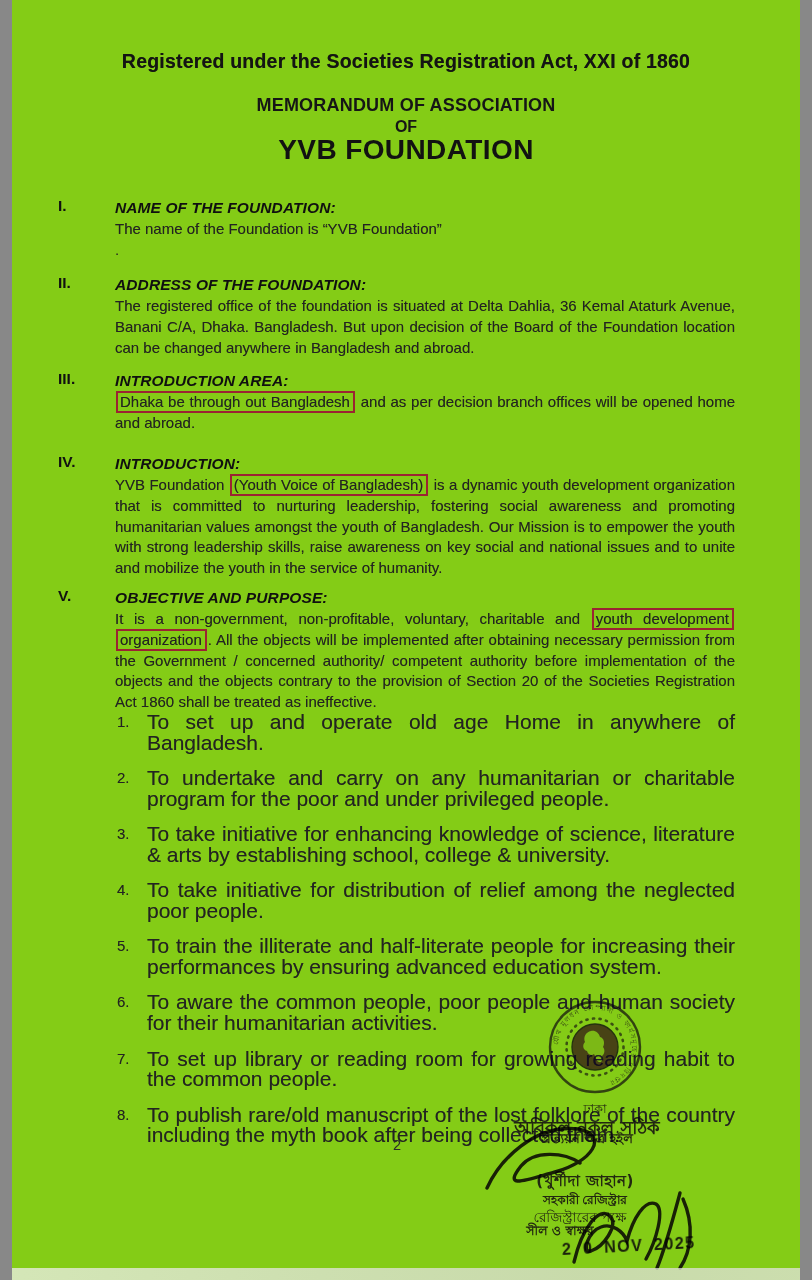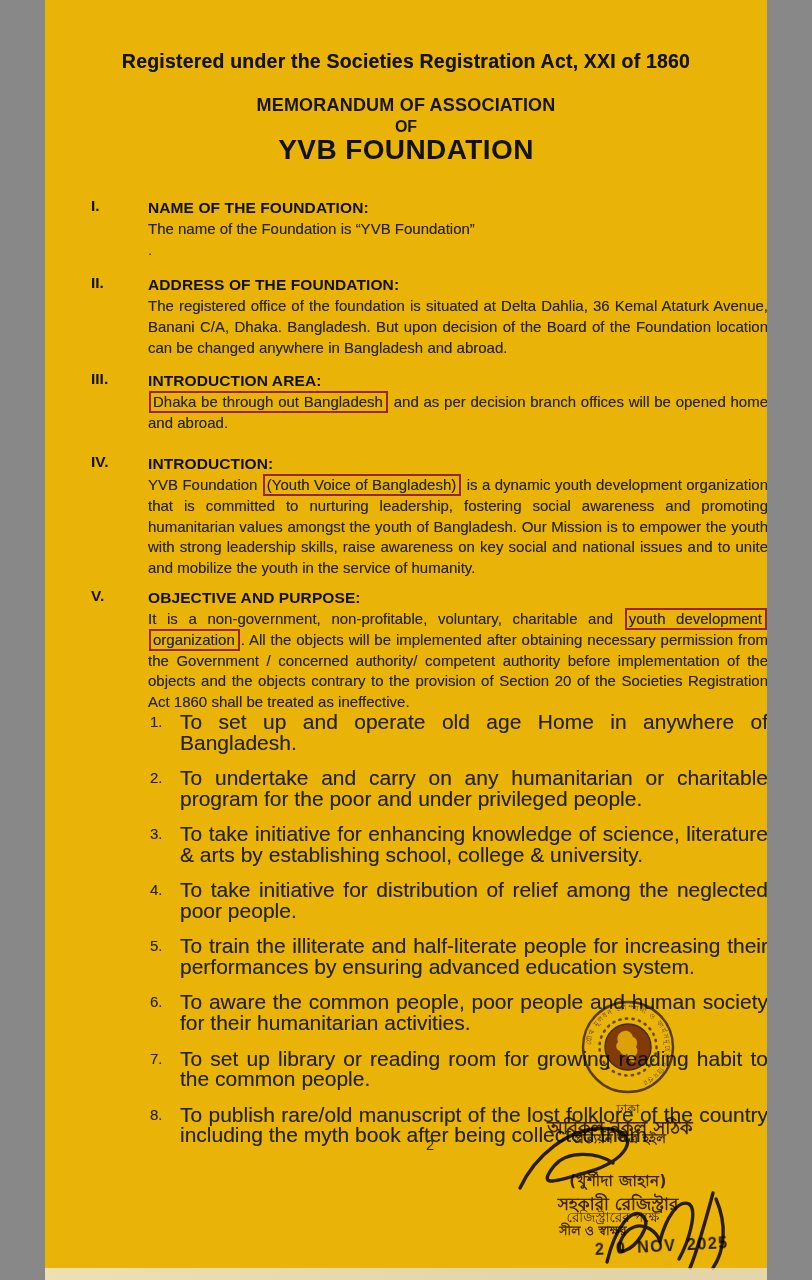--- a/index.html
+++ b/index.html
@@ -6,56 +6,56 @@
     --c-box:#9b2433;
     --c-ink:#4131b2;
     --c-seal:#7b3bee;
     --c-date:#322a6e;
     --c-sig:#171226;
   }
   *{margin:0;padding:0;box-sizing:border-box;}
   html,body{background:#888;}
   .page{
     position:relative;
-    width:722px;height:1280px;
+    width:788px;height:1280px;
     margin:0 auto;
-    background:#eab308;
+    background:#84cc16;
     font-family:"Liberation Sans","DejaVu Sans",sans-serif;
     color:#1f1f1f;
     overflow:hidden;
   }
   .abs{position:absolute;}
   .center{left:0;right:0;text-align:center;}
   .hdr-reg{top:50px;font-size:19.5px;font-weight:700;color:#141414;letter-spacing:.2px;text-shadow:0 0 .5px rgba(0,0,0,.5);}
   .hdr-memo{top:95px;font-size:18px;font-weight:700;color:#161616;letter-spacing:.2px;}
   .hdr-of{top:118px;font-size:16px;font-weight:700;color:#161616;}
   .hdr-name{top:134px;font-size:28px;font-weight:700;color:#121212;letter-spacing:.4px;}
   
   .sec{position:absolute;left:0;width:812px;}
   .sec-num{position:absolute;left:46px;top:0;font-size:15.5px;font-weight:700;color:#111;}
   .sec-content{margin-left:103px;width:620px;}
-  .sec-heading{font-size:15.5px;font-weight:700;color:#101010;line-height:21px;margin-bottom:1px;letter-spacing:.1px;}
+  .sec-heading{font-size:15.5px;font-weight:700;color:#101010;line-height:21px;margin-bottom:1px;letter-spacing:.1px;font-style:italic;}
   .sec-body{font-size:15px;line-height:20.8px;text-align:justify;color:#232323;text-shadow:0 0 .4px rgba(0,0,0,.35);}
   .redbox{border:2px solid var(--c-box);padding:0 3px 1px 2px;margin:0 1px;}
   .lone-dot{font-size:15px;line-height:20.8px;color:#232323;}
   
   .objectives{position:absolute;top:712px;left:105px;width:618px;}
   .obj-item{display:flex;margin-bottom:14.5px;}
   .obj-num{flex:0 0 30px;font-size:15px;line-height:20.8px;color:#232323;text-shadow:0 0 .4px rgba(0,0,0,.35);}
   .obj-text{flex:1;font-size:21px;line-height:20.8px;text-align:justify;color:#232323;text-shadow:0 0 .4px rgba(0,0,0,.35);}
   .page-num{top:1137px;left:381px;font-size:14.5px;color:#2a2a2a;}
   
   .stamp{mix-blend-mode:multiply;}
   .seal-svg{left:528px;top:992px;width:110px;height:110px;opacity:.95;}
   .bn{font-family:"DejaVu Sans","Liberation Sans",sans-serif;color:var(--c-ink);filter:blur(.3px);text-align:center;}
   .seal-city{left:528px;top:1100px;width:110px;font-size:12.5px;font-weight:400;text-align:center;}
   .cert1{left:495px;top:1114px;width:160px;font-size:18px;font-weight:700;}
   .cert2{left:495px;top:1129px;width:160px;font-size:13px;font-weight:700;}
   .officer-name{left:483px;top:1169px;width:180px;font-size:15px;font-weight:700;letter-spacing:.5px;}
-  .officer-title{left:483px;top:1191px;width:180px;font-size:17px;font-weight:700;}
+  .officer-title{left:483px;top:1191px;width:180px;font-size:12px;font-weight:700;font-family:Liberation Serif, serif;}
   .behalf{left:478px;top:1207px;width:180px;font-size:13.5px;font-weight:400;}
   .seal-sig{left:468px;top:1222px;width:160px;font-size:12.5px;font-weight:700;}
   .date-stamp{left:550px;top:1240px;font-size:17px;font-weight:700;color:var(--c-date);letter-spacing:1.5px;word-spacing:5px;transform:rotate(-3deg) scaleX(.95);transform-origin:left center;filter:blur(.2px);}
   .sig-svg{left:430px;top:1100px;width:280px;height:180px;}
   .scan-band{left:0;bottom:0;width:812px;height:12px;background:linear-gradient(90deg,#efefed 0%,#e6e6e4 35%,#dfdfdc 70%,#e4e4e1 100%);opacity:.75;}
 </style>
 </head>
 <body>
 
 <div class="page">

